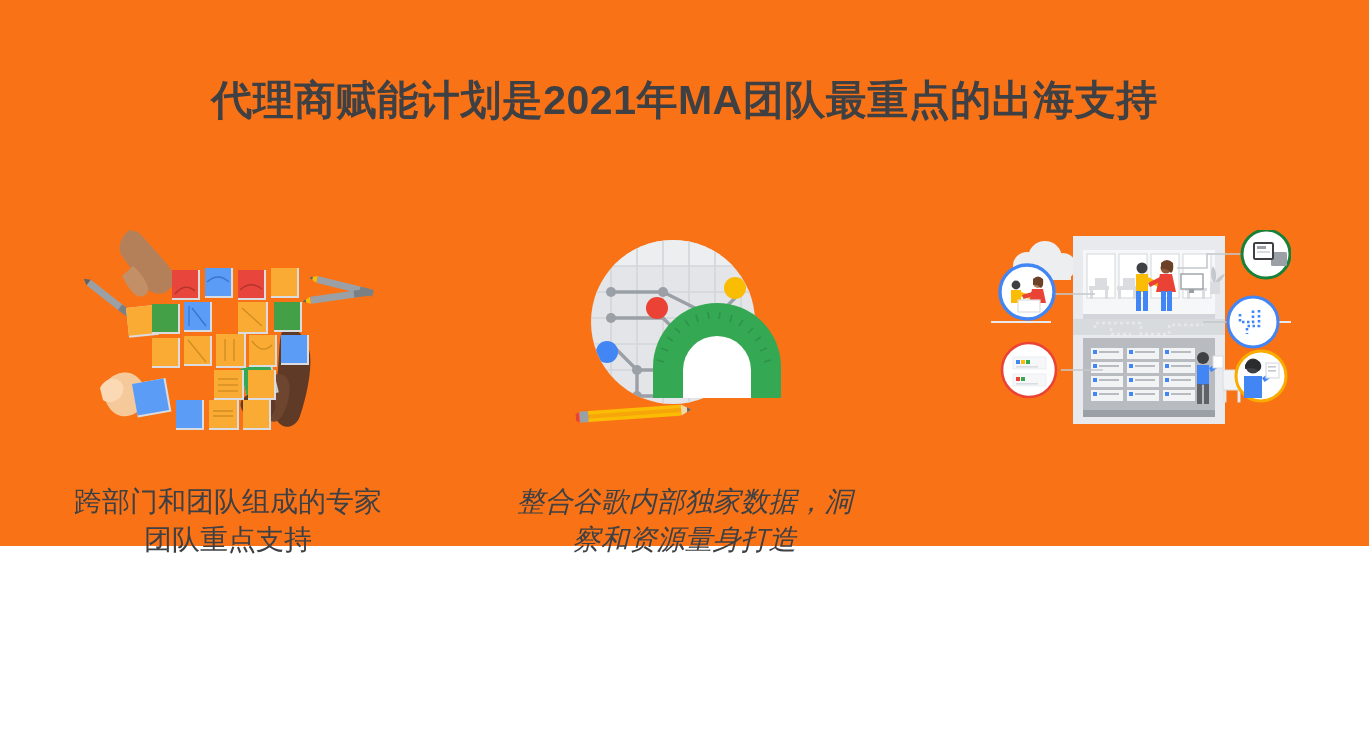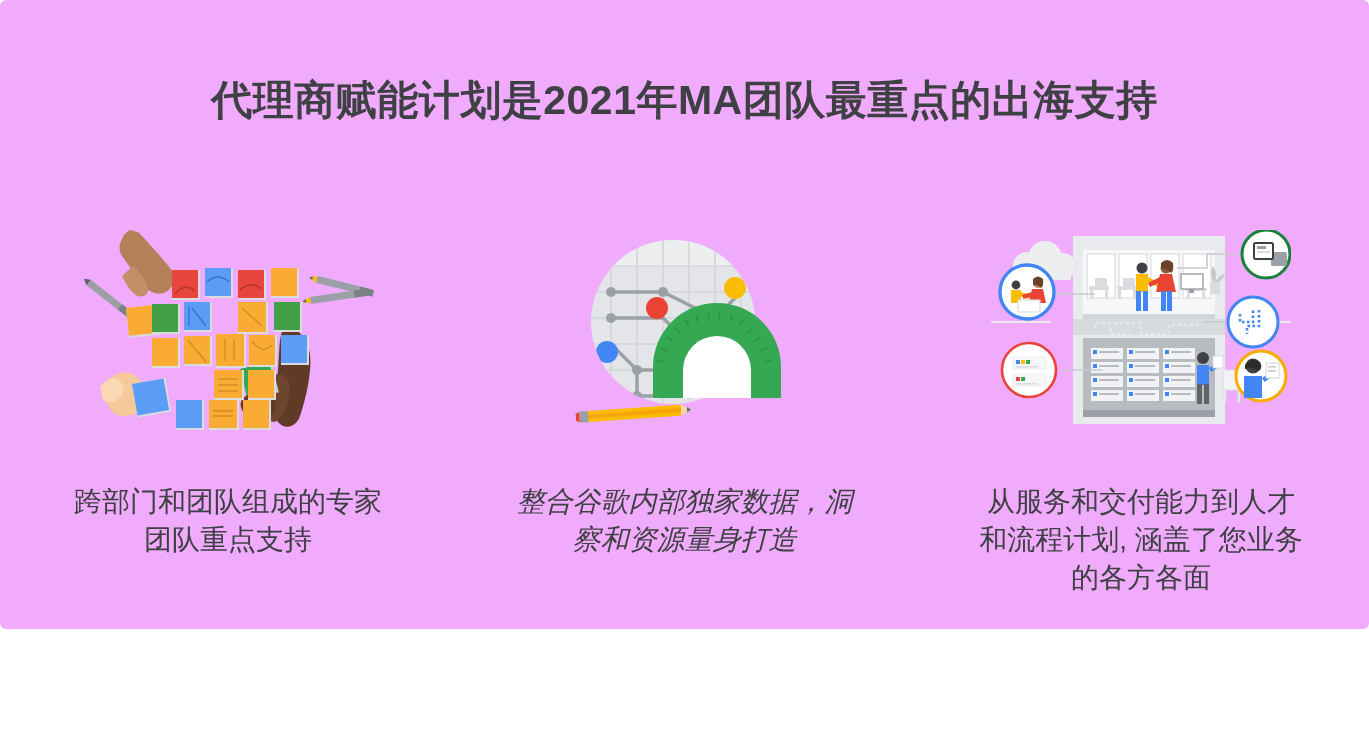--- a/index.html
+++ b/index.html
@@ -10,24 +10,23 @@
   body {
     width: 1369px;
     height: 739px;
     overflow: hidden;
     font-family: "Liberation Sans", "DejaVu Sans", sans-serif;
     color: #3f4044;
   }
   .slide {
     position: relative;
     width: 1369px;
-    height: 629px;
-    background: #f0abfc;
+    height: 546px;
+    background: #f97316;
     box-sizing: border-box;
-    border-radius: 6px;
   }
   .slide-title {
     position: absolute;
     top: 70px;
     left: 0;
     width: 1369px;
     text-align: center;
     font-size: 41px;
     line-height: 60px;
     font-weight: 700;
@@ -503,17 +502,16 @@
             <circle cx="262" cy="136" r="7.5" fill="#3f4044"></circle>
             <path d="M254 135 q6 -9 15 -3 q3 6 -1 9 q-6 -5 -14 -2 Z" fill="#2b2c2e"></path>
             <path d="M253 146 h18 v22 h-18 Z" fill="#4285f4"></path>
             <path d="M271 148 l10 -7 l2.5 4 l-10 7 Z" fill="#4285f4"></path>
             <rect x="275" y="133" width="13" height="15" fill="#ffffff" stroke="#dadce0" stroke-width="1.2"></rect>
             <rect x="277" y="136" width="8" height="1.6" fill="#c5c9cd"></rect>
             <rect x="277" y="140" width="8" height="1.6" fill="#c5c9cd"></rect>
           </g>
         </svg>
       </div>
-      <div class="caption">从服务和交付能力到人才和流程计划, 涵盖了您业务的各方各面</div>
     </div>
 
   </div>
 </div>
 
 </body></html>

